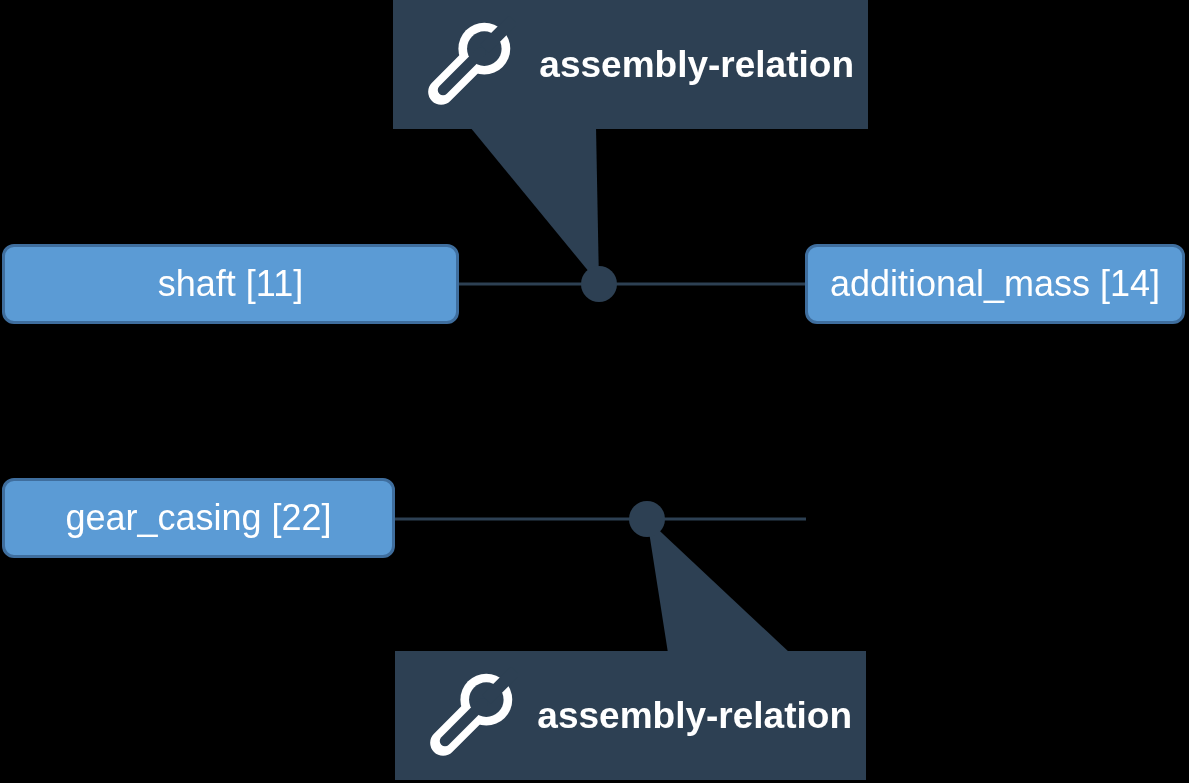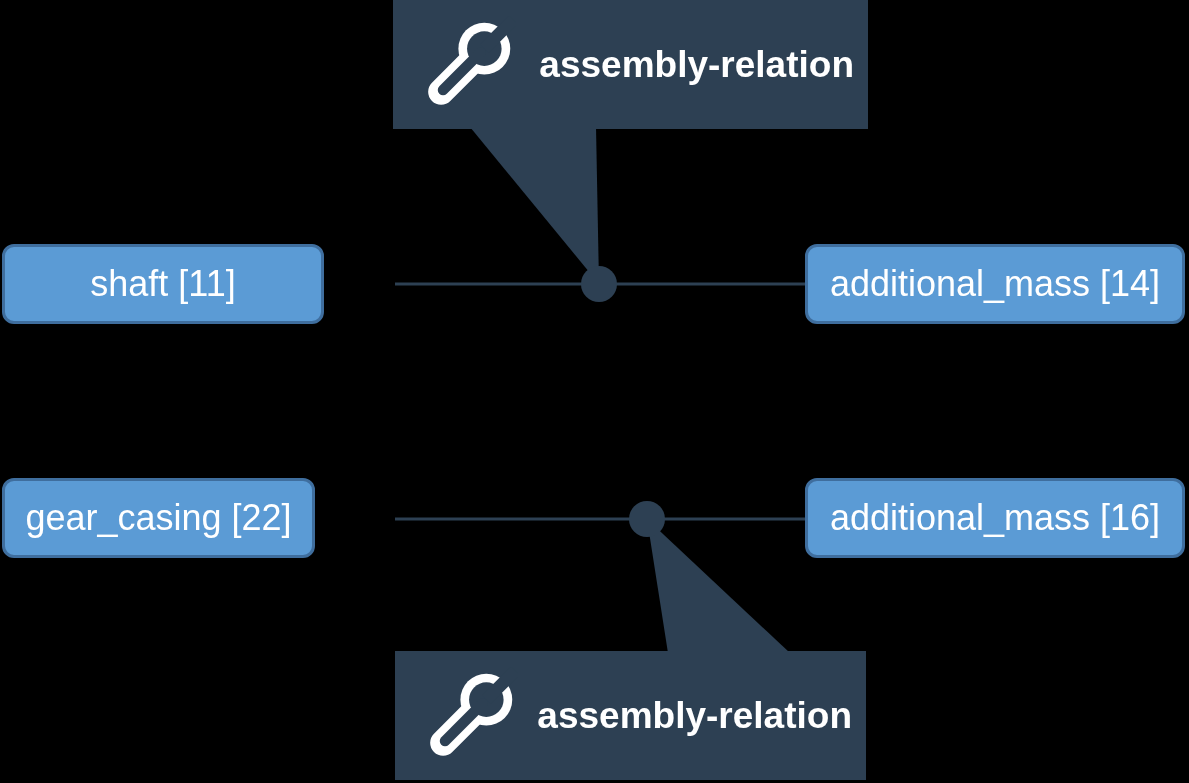--- a/index.html
+++ b/index.html
@@ -30,23 +30,23 @@
     border: 3px solid #3f6e9e;
     border-radius: 12px;
     color: #ffffff;
     font-size: 36px;
     display: flex;
     align-items: center;
     justify-content: center;
     white-space: nowrap;
     cursor: pointer;
   }
-  .node-shaft            { left: 2px;   top: 244px; width: 322px; height: 80px; }
+  .node-shaft            { left: 2px;   top: 244px; width: 457px; height: 80px; }
   .node-additional-14    { left: 805px; top: 244px; width: 380px; height: 80px; }
-  .node-gear-casing      { left: 2px;   top: 478px; width: 313px; height: 80px; }
+  .node-gear-casing      { left: 2px;   top: 478px; width: 393px; height: 80px; }
   .node-additional-16    { left: 805px; top: 478px; width: 380px; height: 80px; }
 
   .callout {
     position: absolute;
     background: #2d4053;
     color: #ffffff;
     display: flex;
     align-items: center;
   }
   .callout-top    { left: 393px; top: 0px;   width: 475px; height: 129px; }
@@ -119,23 +119,20 @@
 
   <div class="node node-shaft">
     <span>shaft [11]</span>
   </div>
   <div class="node node-additional-14">
     <span>additional_mass [14]</span>
   </div>
   <div class="node node-gear-casing">
     <span>gear_casing [22]</span>
   </div>
-  <div class="node node-additional-16">
-    <span>additional_mass [16]</span>
-  </div>
 
   <div class="callout callout-bottom">
     <span class="icon-wrap">
       <svg viewBox="0 0 100 100">
         <line x1="22" y1="79" x2="64" y2="37" stroke="#ffffff" stroke-width="27" stroke-linecap="round"></line>
         <circle cx="67" cy="34" r="27" fill="#ffffff"></circle>
         <circle cx="67" cy="34" r="18" fill="#2d4053"></circle>
         <line x1="24" y1="77" x2="63" y2="38" stroke="#2d4053" stroke-width="11" stroke-linecap="round"></line>
         <line x1="67" y1="34" x2="97" y2="4" stroke="#2d4053" stroke-width="13"></line>
       </svg>

